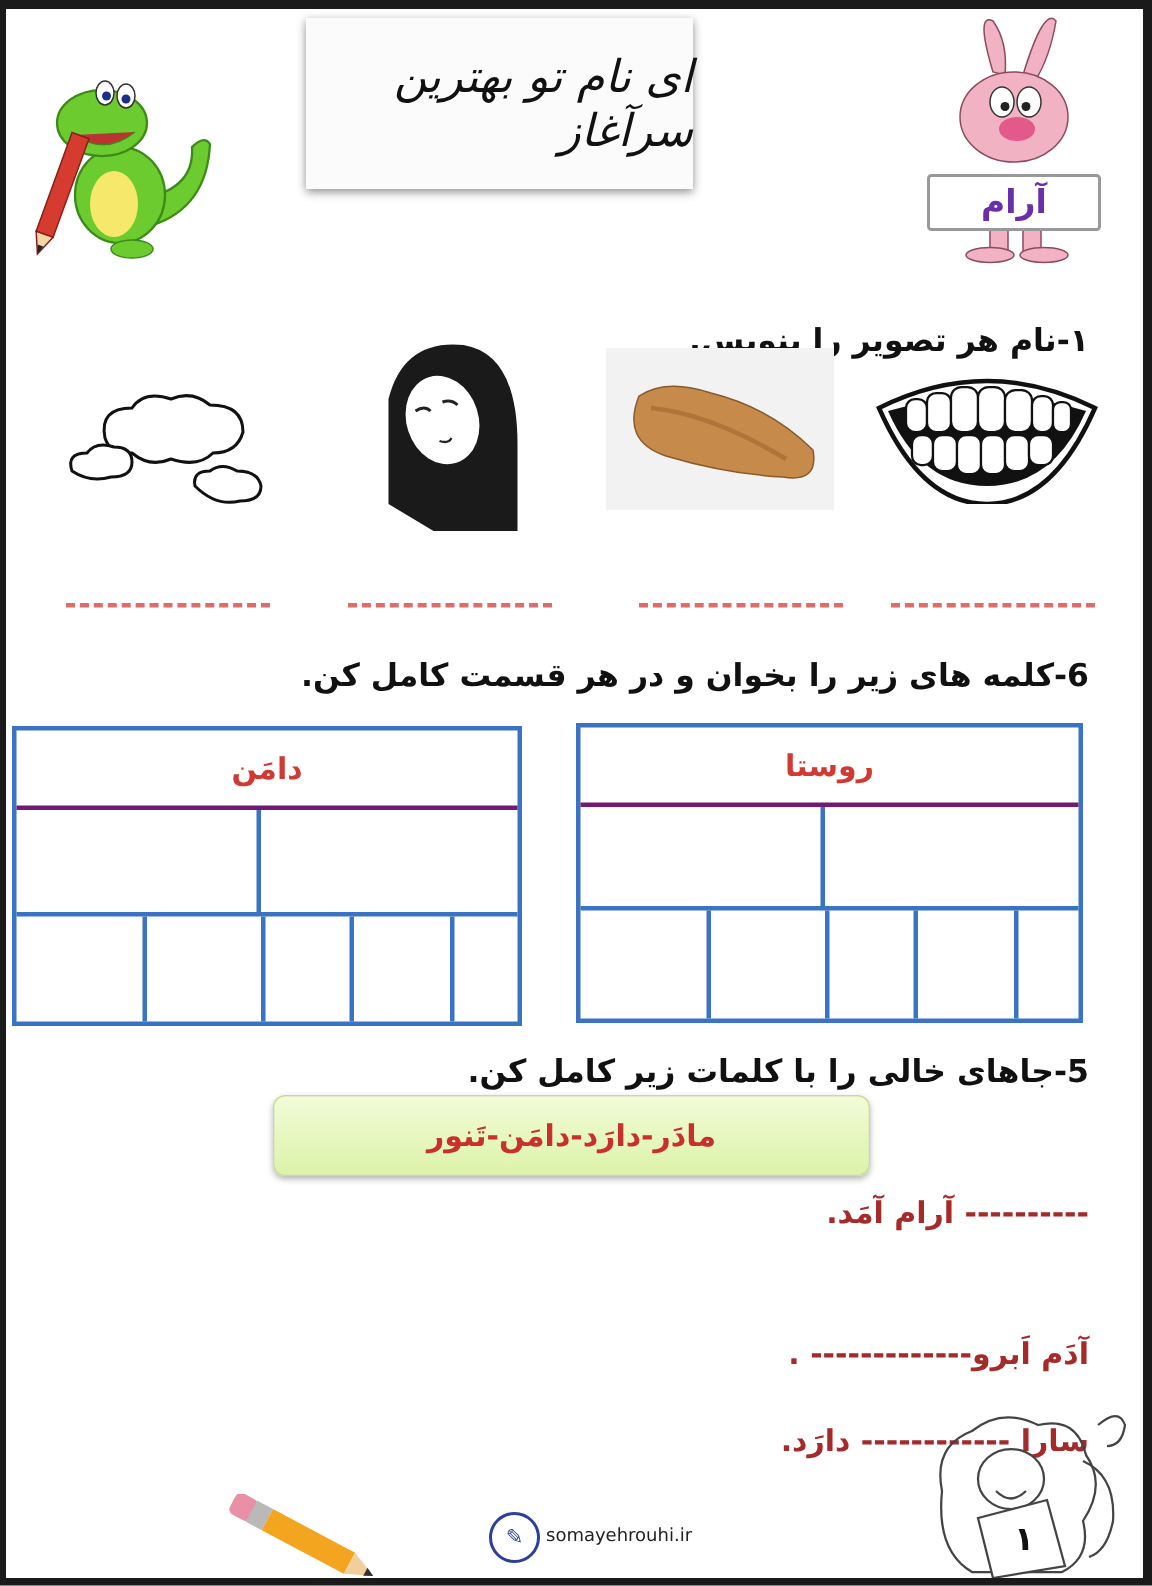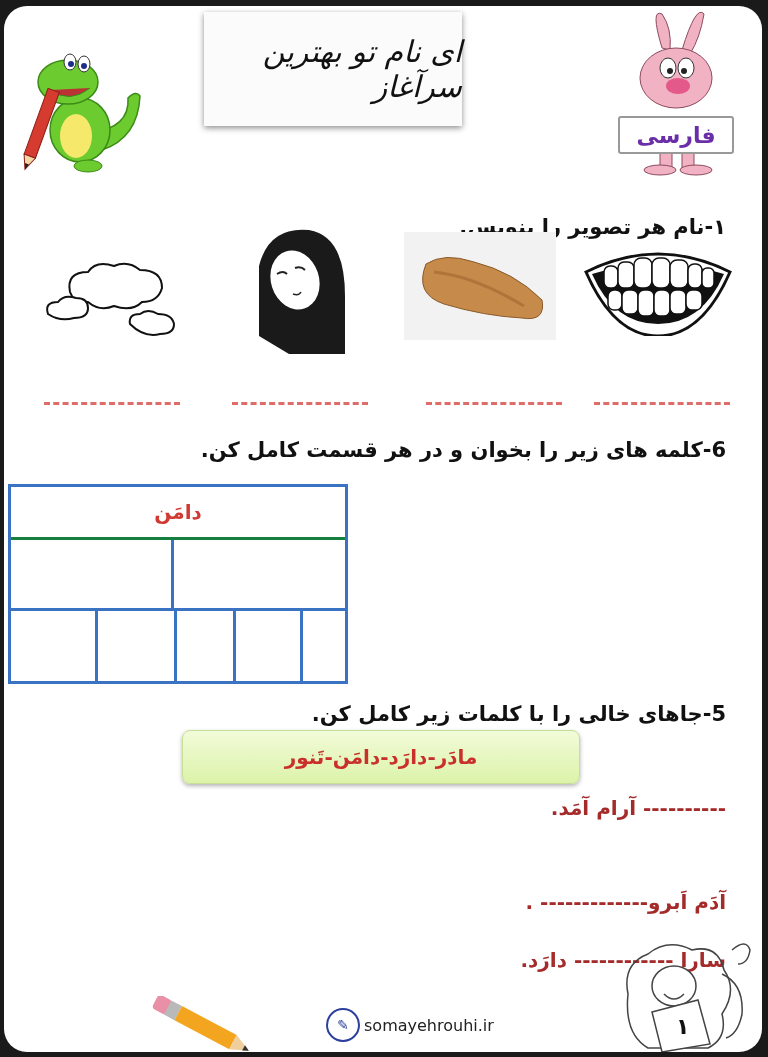--- a/index.html
+++ b/index.html
@@ -3,21 +3,20 @@
 <meta charset="utf-8">
 <style>
   html, body { margin:0; padding:0; }
   body {
     width:768px; height:1057px; background:#1a1a1a; position:relative; overflow:hidden;
     font-family:"DejaVu Sans", sans-serif;
   }
   .page {
     position:absolute; left:4px; top:6px; width:758px; height:1046px; background:#ffffff;
     overflow:hidden;
-    border-radius:23px;
   }
   .abs { position:absolute; }
 
   
   .calligraphy {
     left:200px; top:6px; width:258px; height:114px; background:#fbfbfb;
     box-shadow: 0 2px 6px rgba(0,0,0,0.45);
     display:flex; align-items:center; justify-content:center;
     font-family:"DejaVu Serif", serif; font-size:30px; font-style:italic; color:#111;
     direction:rtl;
@@ -34,40 +33,40 @@
     font-size:21px; font-weight:bold; color:#111; direction:rtl; text-align:right; white-space:nowrap;
   }
 
   .dash-line {
     height:0; border-top:3px dashed #d9534f; opacity:0.85;
   }
 
   
   .word-table { border:3px solid #3a73c4; background:#fff; }
   .word-table .head {
-    height:50px; border-bottom:3px solid #15803d; display:flex; align-items:center; justify-content:center;
+    height:50px; border-bottom:3px solid #701a75; display:flex; align-items:center; justify-content:center;
     font-size:20px; font-weight:bold; color:#d03a32; direction:rtl;
   }
   .row { display:flex; border-bottom:3px solid #3a73c4; }
   .row:last-child { border-bottom:none; }
   .cell { border-left:3px solid #3a73c4; }
   .cell:first-child { border-left:none; }
 
   .word-bank {
     left:178px; top:724px; width:396px; height:52px; border-radius:8px;
     background:linear-gradient(#f2fbd9, #dcf3a9); border:1px solid #c7de95;
     box-shadow:0 2px 4px rgba(0,0,0,0.3);
     display:flex; align-items:center; justify-content:center;
     font-size:20px; font-weight:bold; color:#c9302c; direction:rtl;
   }
   .sentence {
     font-size:20px; font-weight:bold; color:#a52a2a; direction:rtl; text-align:right; white-space:nowrap;
   }
 
-  .footer-site { font-size:16px; color:#222; }
+  .footer-site { font-size:12px; color:#222; }
 </style>
 </head>
 <body>
 
 <div class="page">
 
   <div class="abs calligraphy">ای نام تو بهترین سرآغاز</div>
 
   <div class="abs dino">
     <svg width="140" height="140" viewBox="0 0 140 140">
@@ -97,21 +96,21 @@
       <ellipse cx="68" cy="60" rx="8" ry="10" fill="#fff" stroke="#333"></ellipse>
       <ellipse cx="86" cy="60" rx="8" ry="10" fill="#fff" stroke="#333"></ellipse>
       <circle cx="70" cy="63" r="3" fill="#222"></circle>
       <circle cx="84" cy="63" r="3" fill="#222"></circle>
       <ellipse cx="78" cy="78" rx="12" ry="8" fill="#e35a8a"></ellipse>
       <rect x="60" y="140" width="12" height="20" fill="#f1b2c3" stroke="#8c4b5e"></rect>
       <rect x="82" y="140" width="12" height="20" fill="#f1b2c3" stroke="#8c4b5e"></rect>
       <ellipse cx="60" cy="162" rx="16" ry="5" fill="#f1b2c3" stroke="#8c4b5e"></ellipse>
       <ellipse cx="96" cy="162" rx="16" ry="5" fill="#f1b2c3" stroke="#8c4b5e"></ellipse>
     </svg>
-    <div class="bunny-sign">فارسی</div>
+    <div class="bunny-sign">آرام</div>
   </div>
 
   <div class="abs q-title" style="right:36px; top:188px;margin-top:21px;">۱-نام هر تصویر را بنویس.</div>
 
   <div class="abs" style="left:578px; top:230px; width:152px; height:100px;">
     <svg width="152" height="100" viewBox="0 0 152 100">
       <path d="M4 36 Q76 0 148 36 Q120 100 76 100 Q32 100 4 36 Z" fill="#fff" stroke="#111" stroke-width="3"></path>
       <path d="M10 38 Q76 18 142 38 Q120 88 76 88 Q32 88 10 38 Z" fill="#111"></path>
       <g fill="#fff" stroke="#111" stroke-width="1.5">
         <rect x="22" y="30" width="14" height="22" rx="6"></rect>
@@ -156,20 +155,34 @@
     </svg>
   </div>
 
   <div class="abs dash-line" style="left:590px; top:396px; width:136px;"></div>
   <div class="abs dash-line" style="left:422px; top:396px; width:136px;"></div>
   <div class="abs dash-line" style="left:228px; top:396px; width:136px;"></div>
   <div class="abs dash-line" style="left:40px; top:396px; width:136px;"></div>
 
   <div class="abs q-title" style="right:36px; top:432px;">6-کلمه های زیر را بخوان و در هر قسمت کامل کن.</div>
 
+  <div class="abs word-table" style="left:380px; top:476px; width:332px; height:194px;">
+    <div class="head">روستا</div>
+    <div class="row" style="height:66px;">
+      <div class="cell" style="width:160px;"></div>
+      <div class="cell" style="flex:1;"></div>
+    </div>
+    <div class="row" style="height:72px;">
+      <div class="cell" style="width:84px;"></div>
+      <div class="cell" style="width:76px;"></div>
+      <div class="cell" style="width:56px;"></div>
+      <div class="cell" style="width:64px;"></div>
+      <div class="cell" style="flex:1;"></div>
+    </div>
+  </div>
 
   <div class="abs word-table" style="left:4px; top:478px; width:334px; height:194px;">
     <div class="head">دامَن</div>
     <div class="row" style="height:68px;">
       <div class="cell" style="width:160px;"></div>
       <div class="cell" style="flex:1;"></div>
     </div>
     <div class="row" style="height:70px;">
       <div class="cell" style="width:84px;"></div>
       <div class="cell" style="width:76px;"></div>

